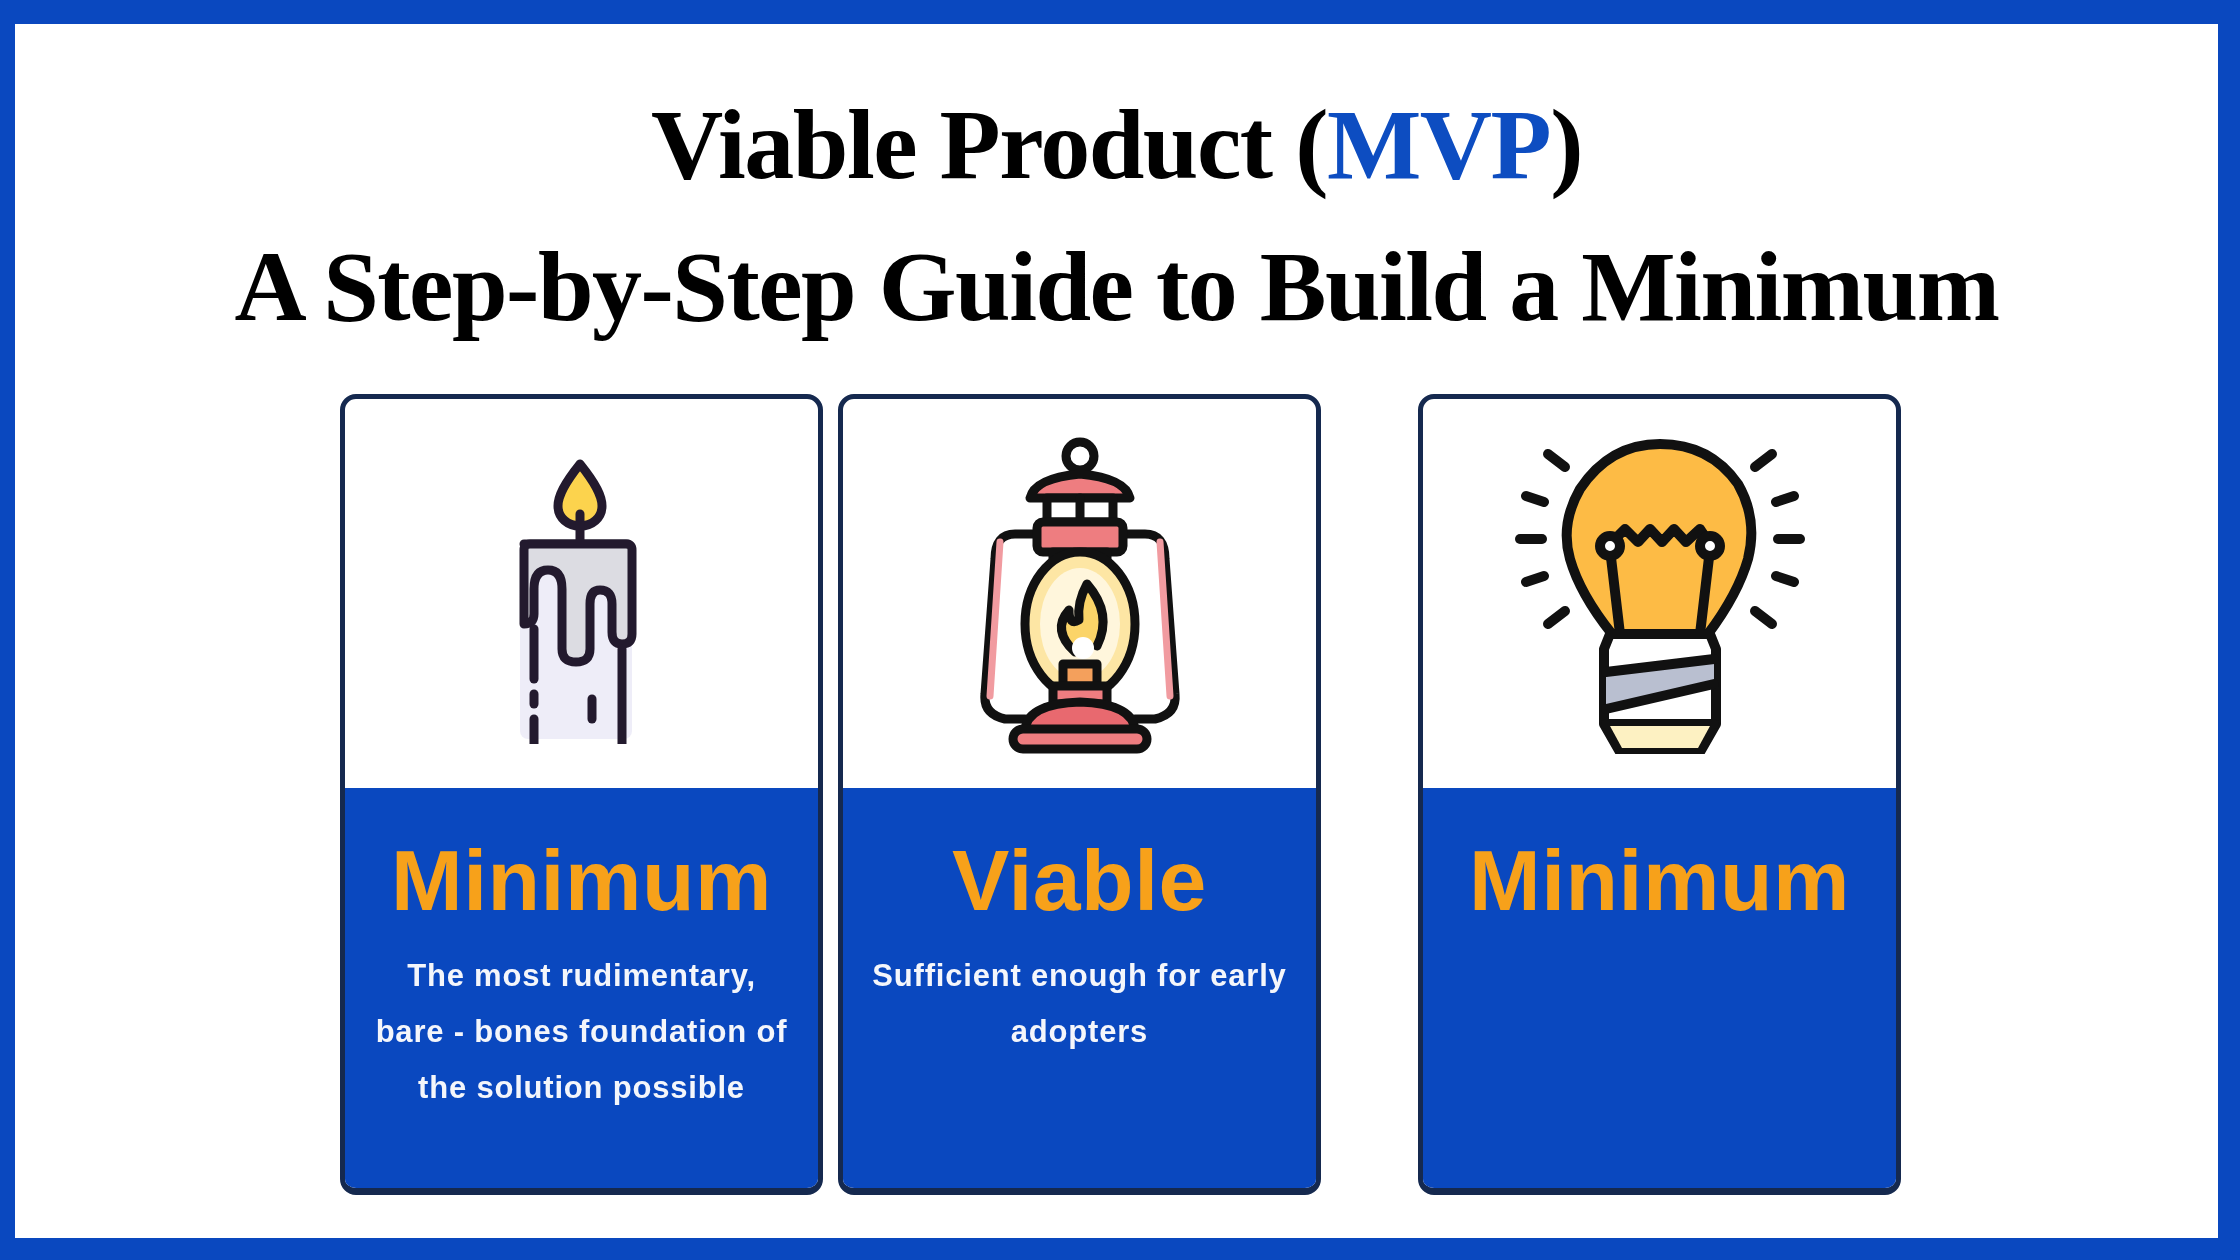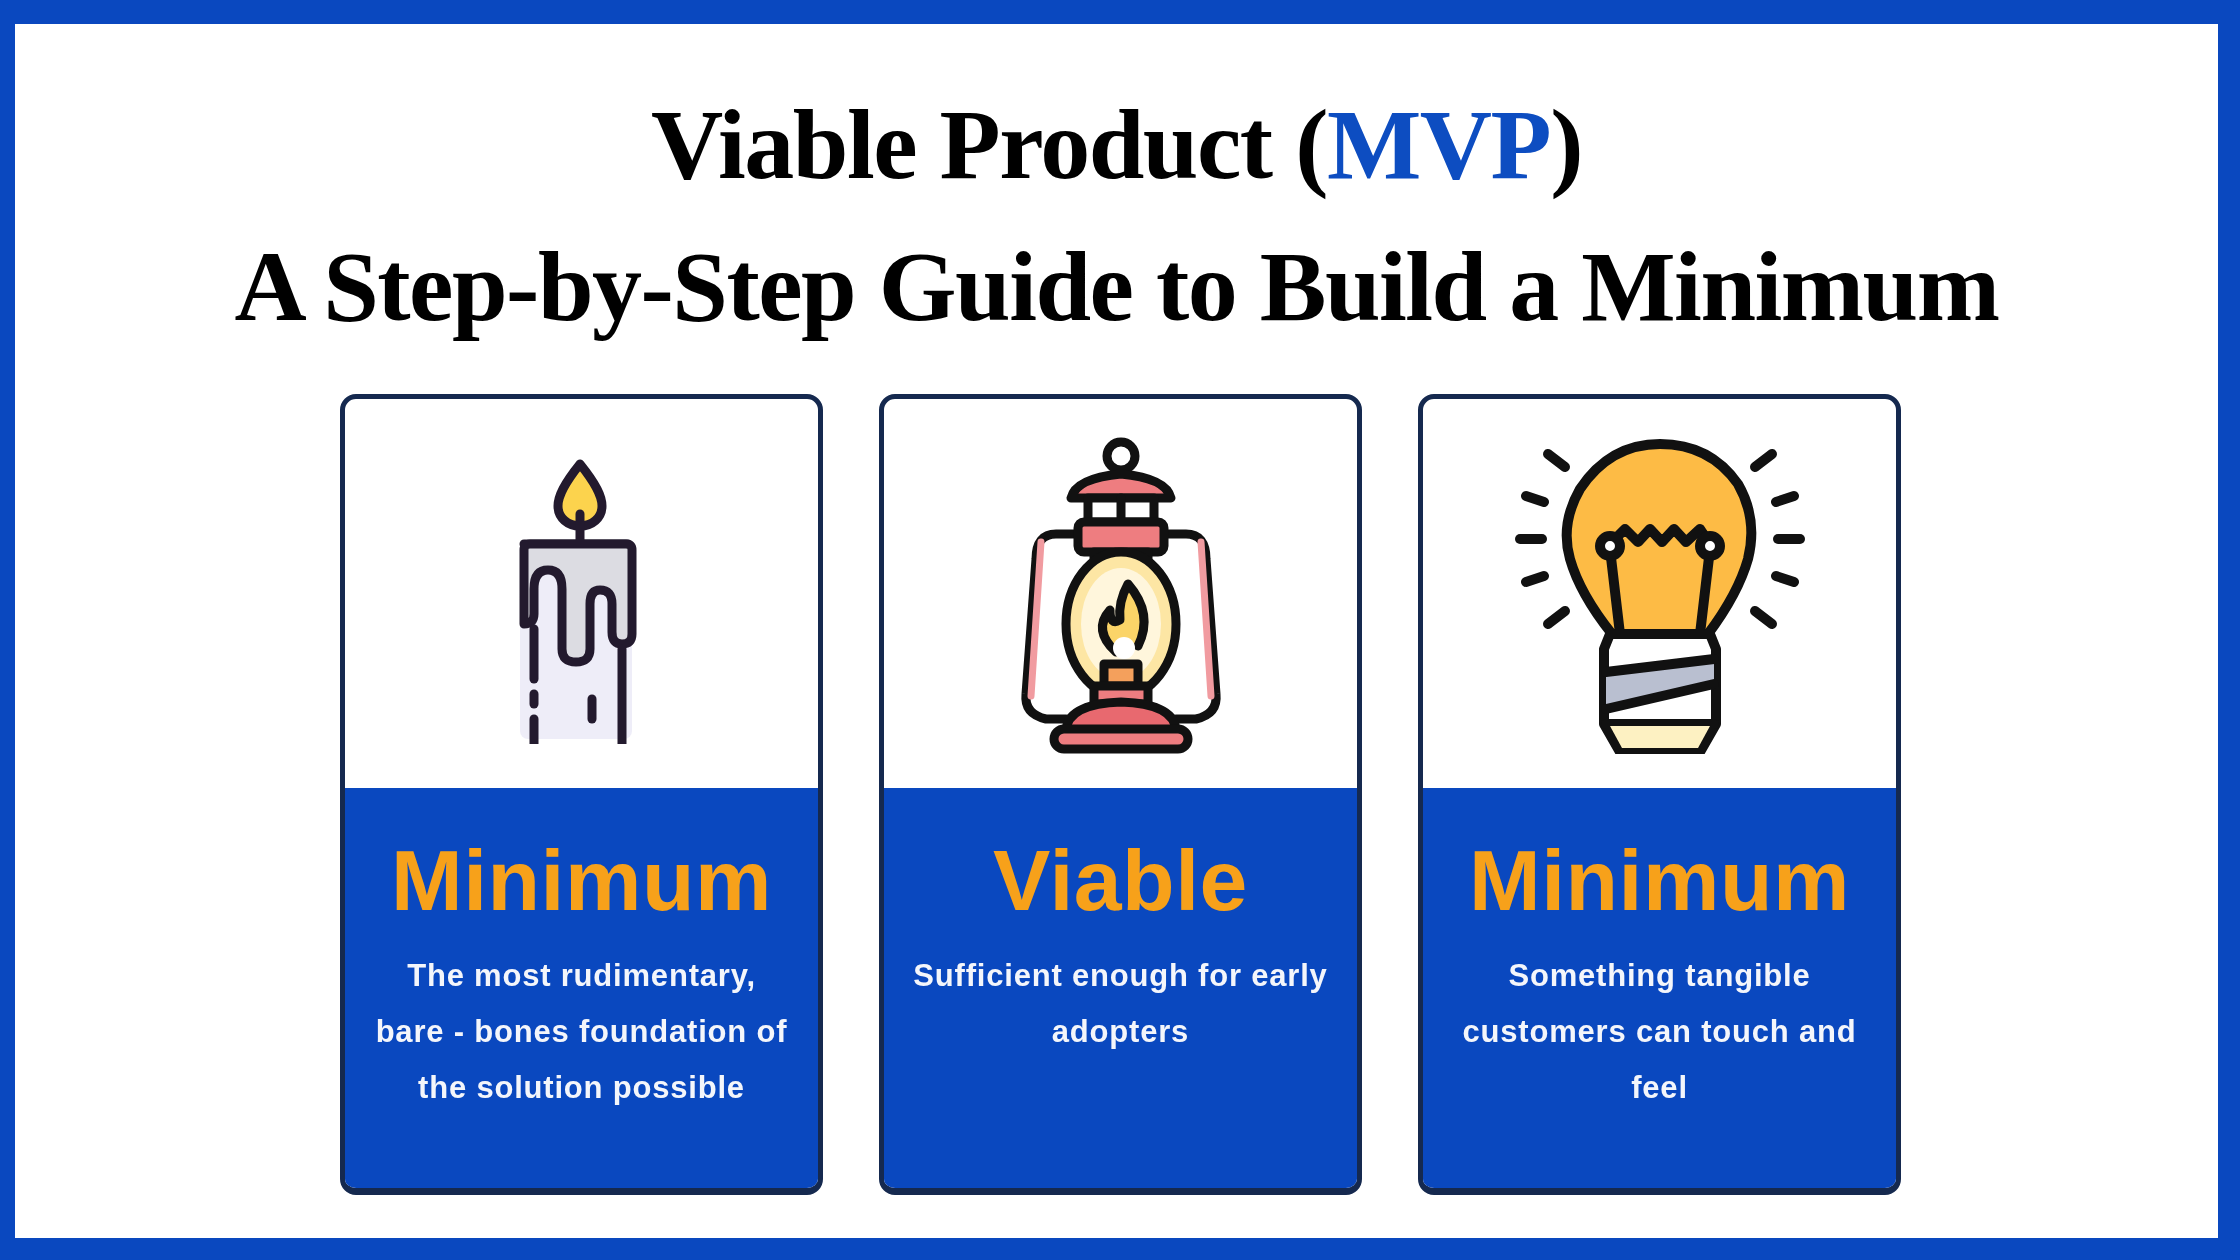--- a/index.html
+++ b/index.html
@@ -104,21 +104,21 @@
           <line x1="140" y1="255" x2="140" y2="275"></line>
         </g>
       </svg>
     </div>
     <div class="info">
       <h2 class="label">Minimum</h2>
       <p class="desc">The most rudimentary, bare - bones foundation of the solution possible</p>
     </div>
   </div>
 
-  <div class="card" style="left:864px;">
+  <div class="card" style="left:823px;">
     <div class="icon-area">
       <svg width="230" height="320" viewBox="0 0 230 320">
         <g stroke="#111" stroke-width="9" stroke-linecap="round" stroke-linejoin="round">
 
           <circle cx="115" cy="22" r="14" fill="#fff"></circle>
 
           <path d="M65 64 Q70 44 115 40 Q160 44 165 64 Z" fill="#ee7d80"></path>
 
           <rect x="82" y="64" width="66" height="24" fill="#fff"></rect>
           <line x1="115" y1="64" x2="115" y2="88"></line>
@@ -179,17 +179,16 @@
           <path d="M96 238 L204 225 V250 L96 275 Z" fill="#b9bfd0" stroke="none"></path>
           <line x1="96" y1="238" x2="204" y2="225"></line>
           <line x1="96" y1="275" x2="204" y2="250"></line>
           <line x1="96" y1="290" x2="204" y2="290"></line>
           <path d="M100 292 H200 L188 314 H112 Z" fill="#fdf1c2" stroke="none"></path>
         </g>
       </svg>
     </div>
     <div class="info">
       <h2 class="label">Minimum</h2>
-      <p class="desc">Something tangible customers can touch and feel</p>
     </div>
   </div>
 
 </div>
 
 </body></html>

